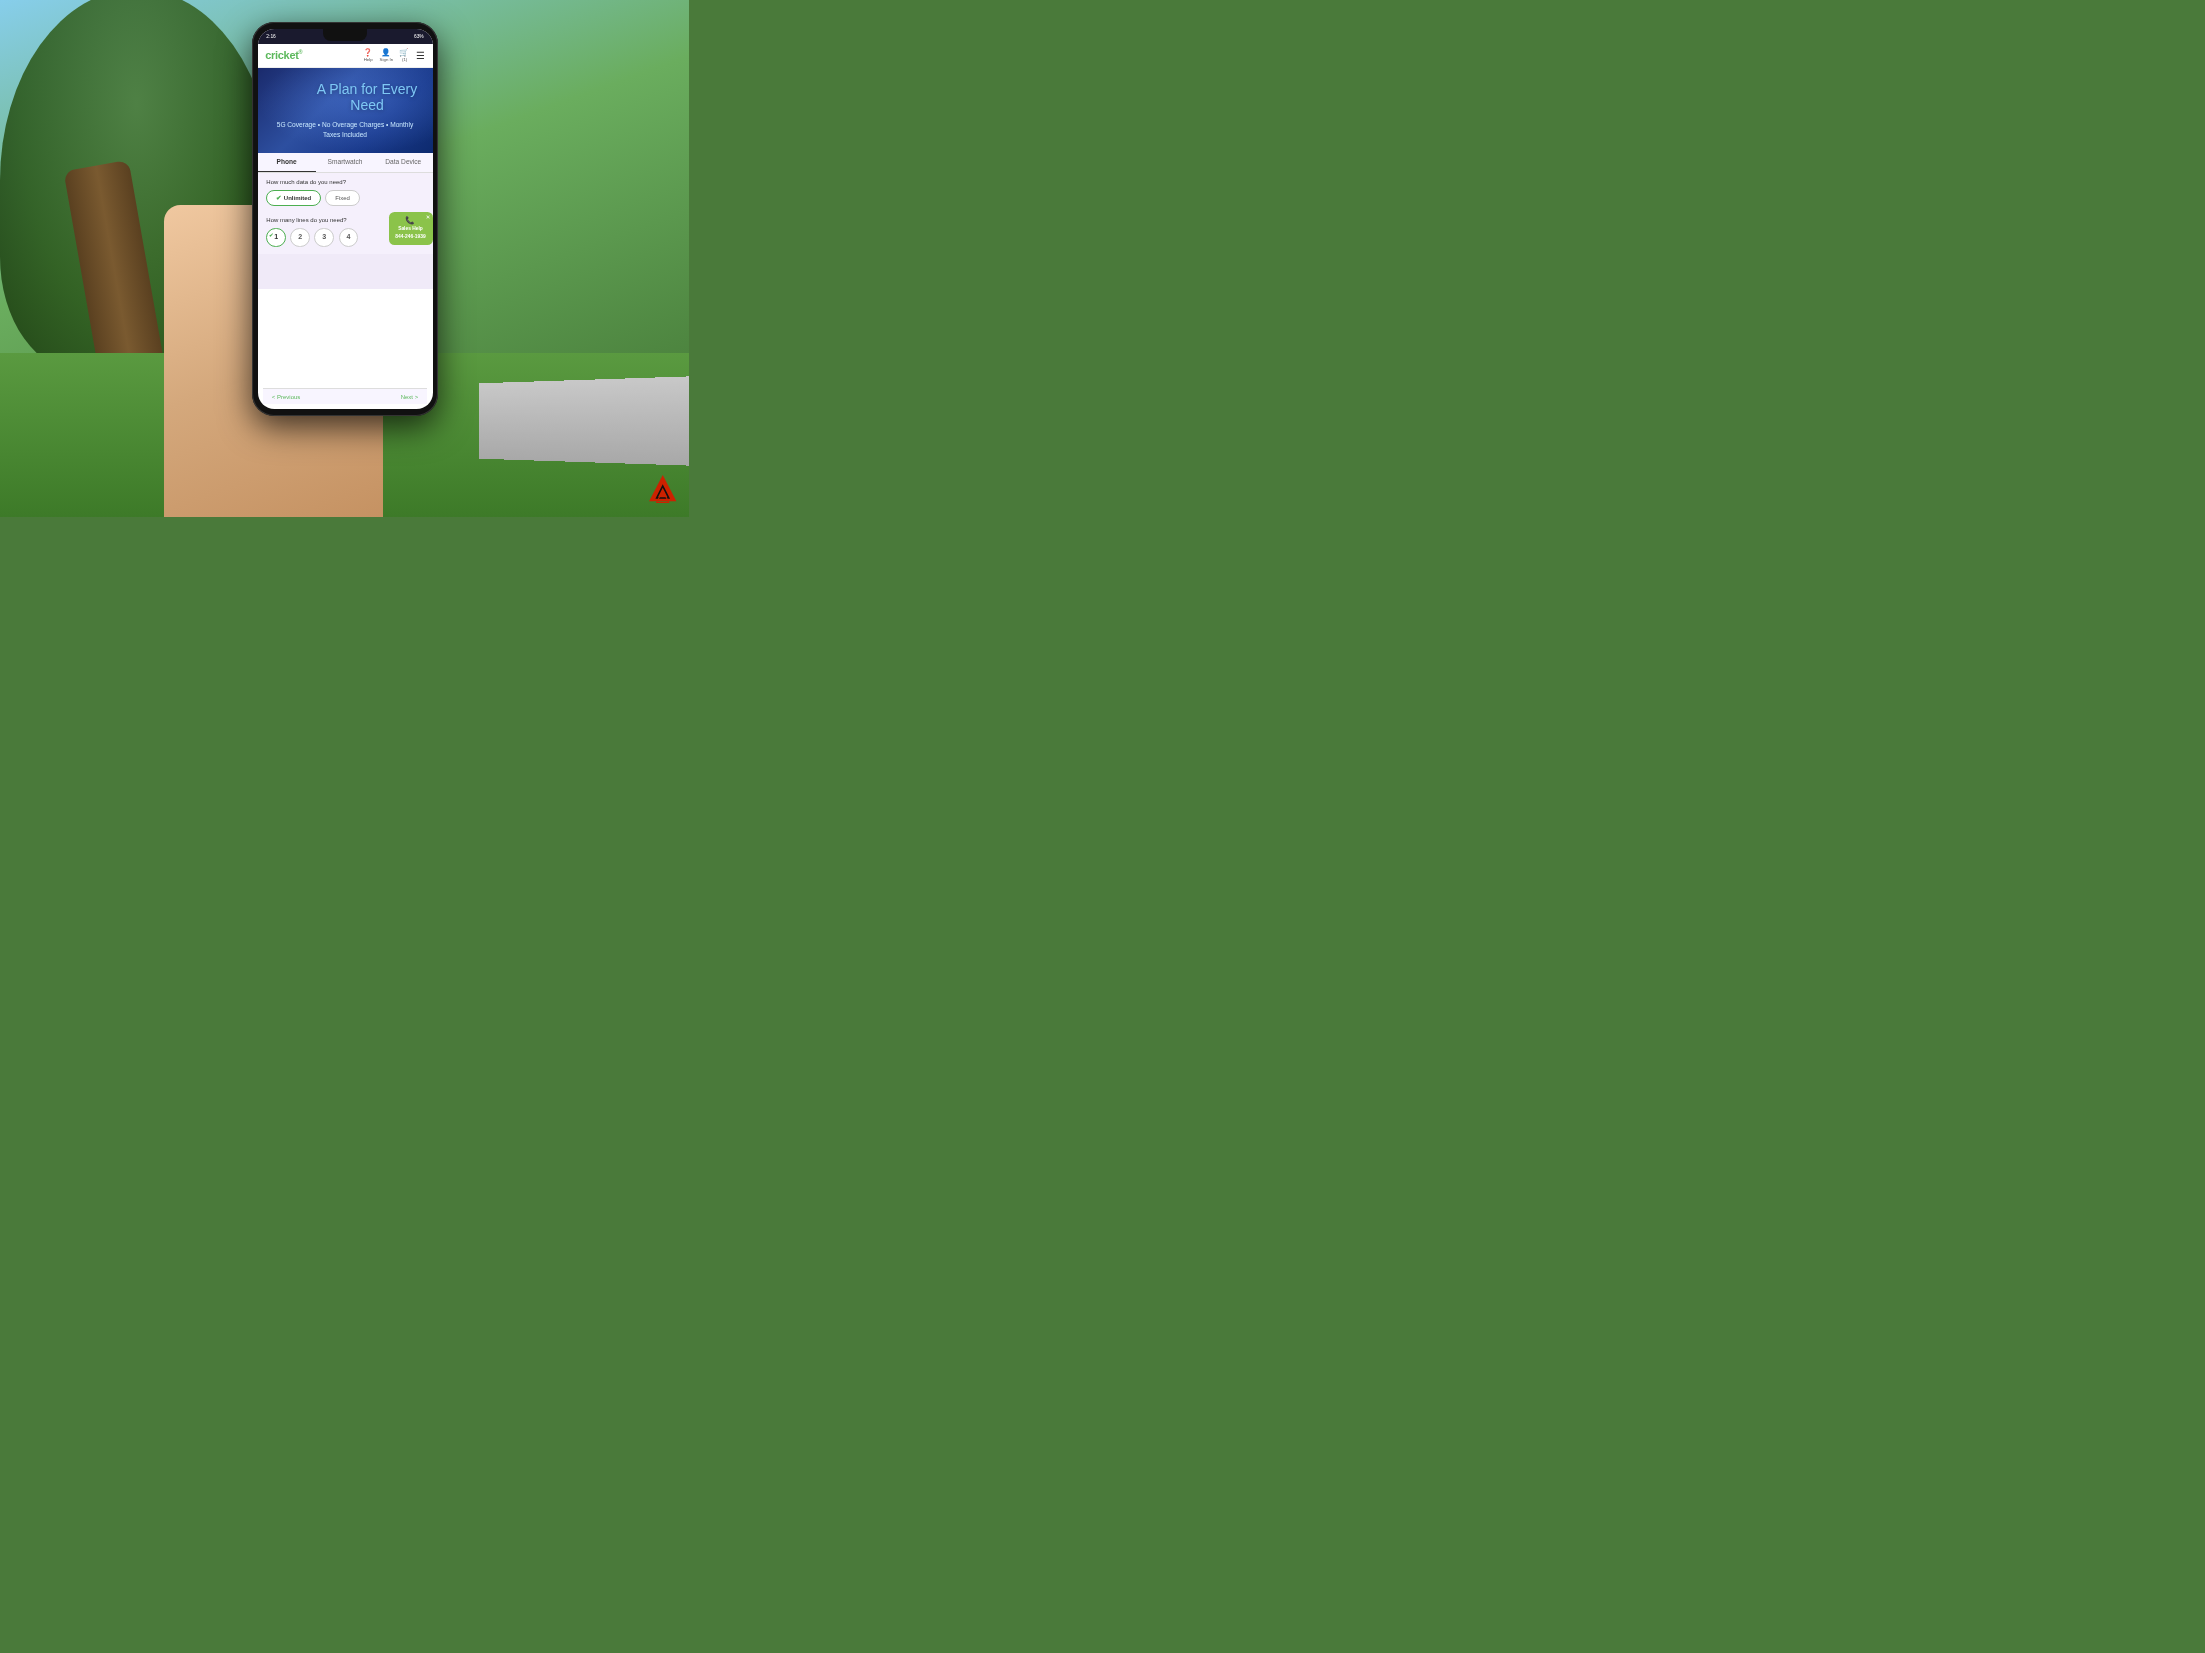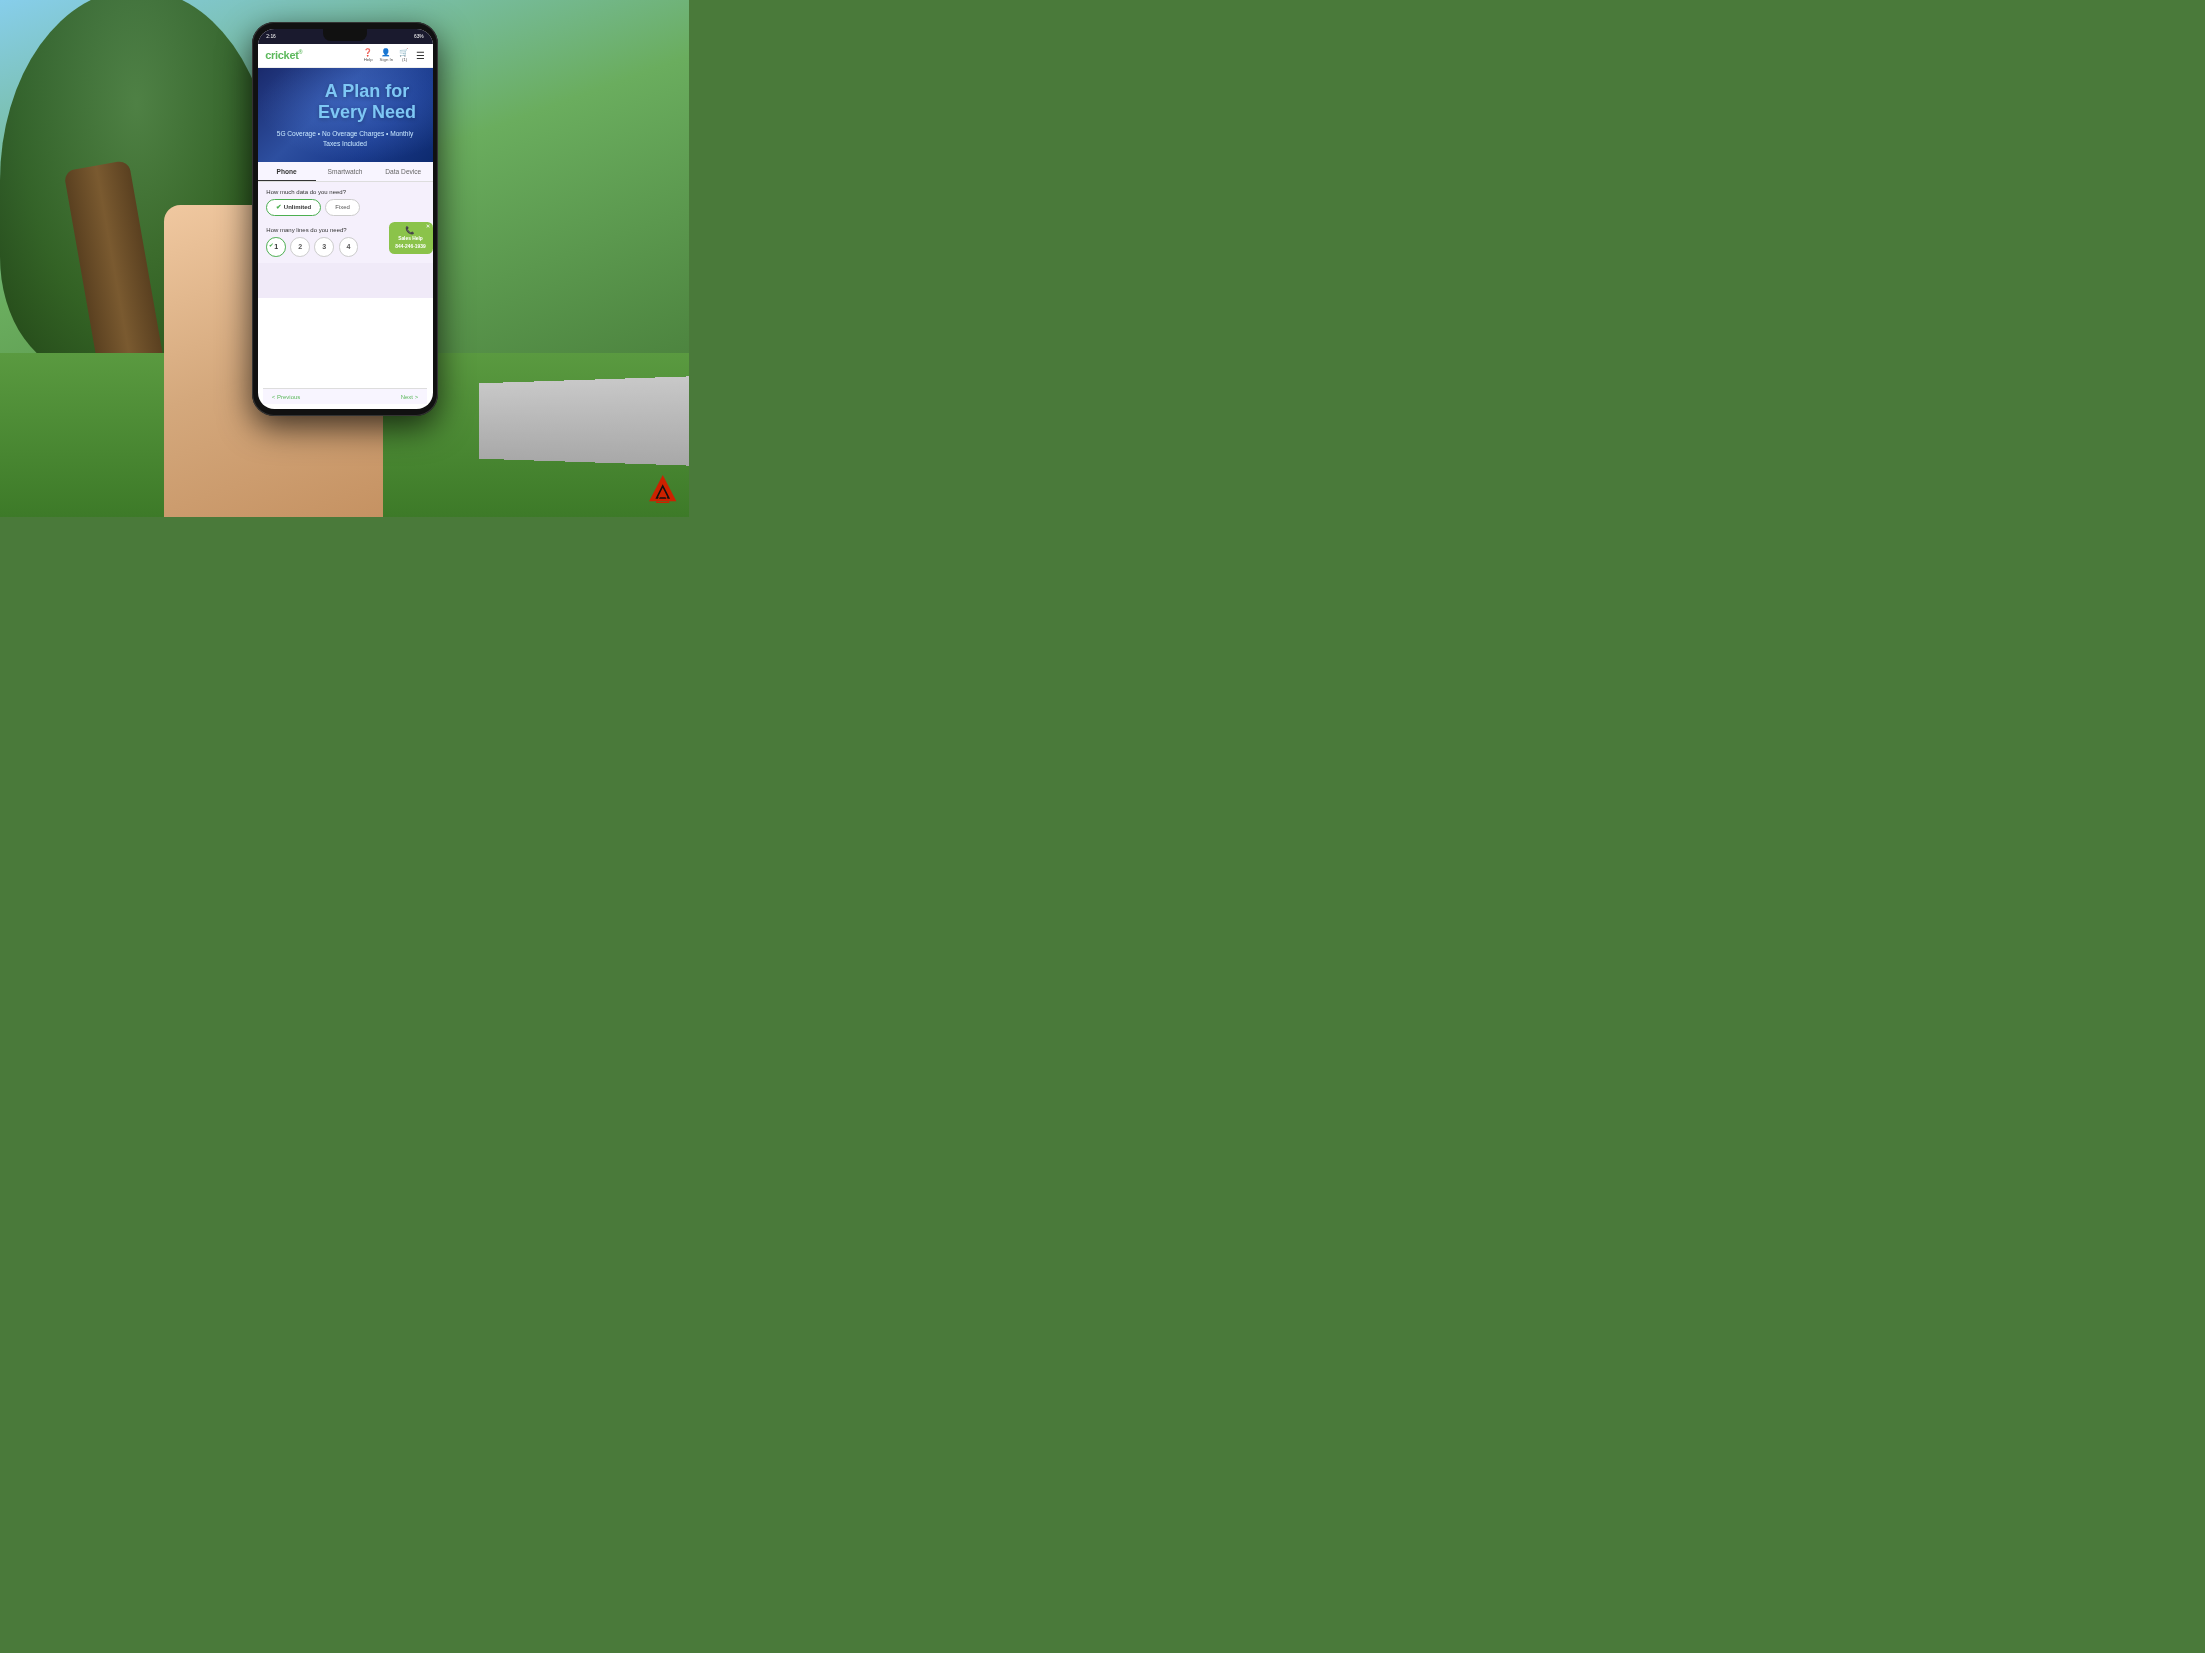--- a/index.html
+++ b/index.html
@@ -186,22 +186,22 @@
     }
 
     .hero-section::before {
       content: '';
       position: absolute;
       inset: 0;
       background: radial-gradient(ellipse at 60% 40%, rgba(100,150,255,0.3) 0%, transparent 70%);
     }
 
     .hero-title {
-      font-size: 18px;
-      font-weight: 700;
+      font-size: 14px;
+      font-weight: 400;
       color: #7ec8f5;
       line-height: 1.2;
       position: relative;
       z-index: 1;
       text-shadow: 0 1.1px 4.4px rgba(0,0,0,0.3);
       margin-left: 44px;
     }
 
     .hero-subtitle {
       font-size: 6.6px;

